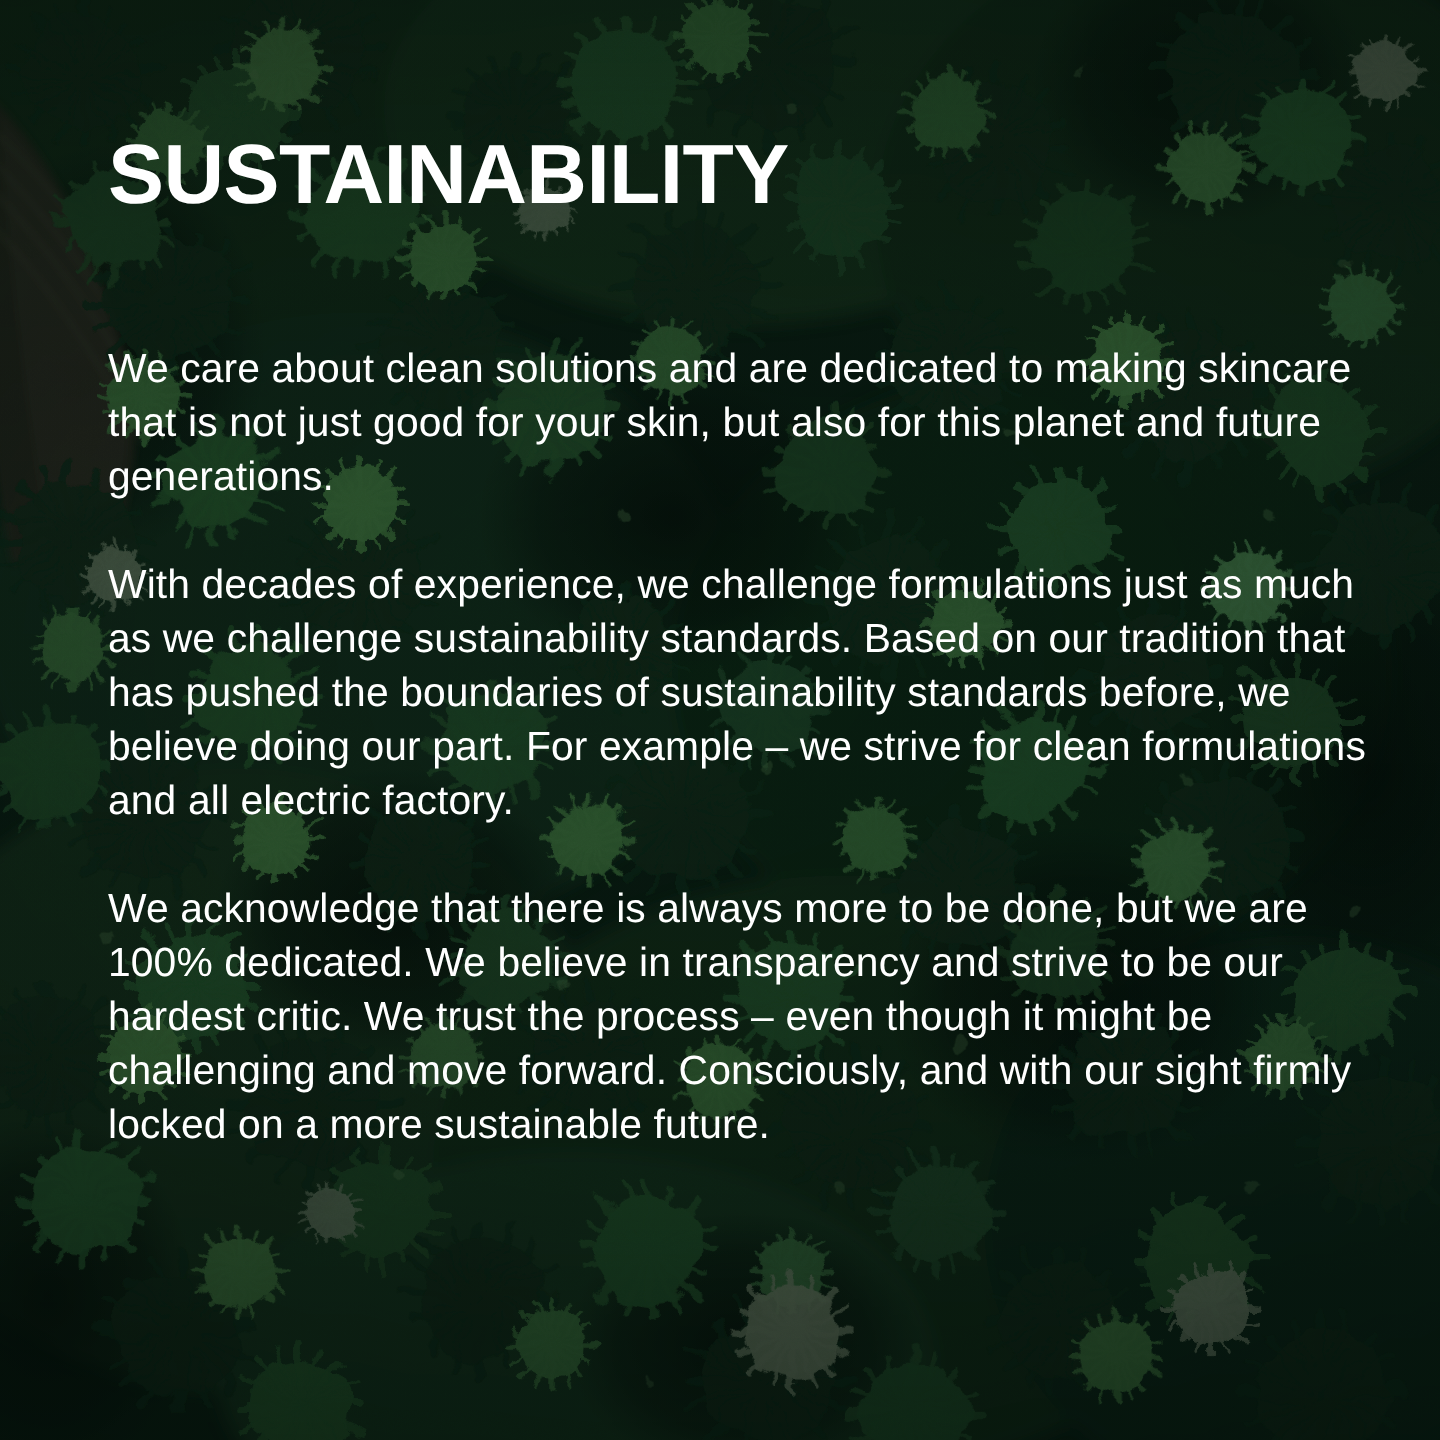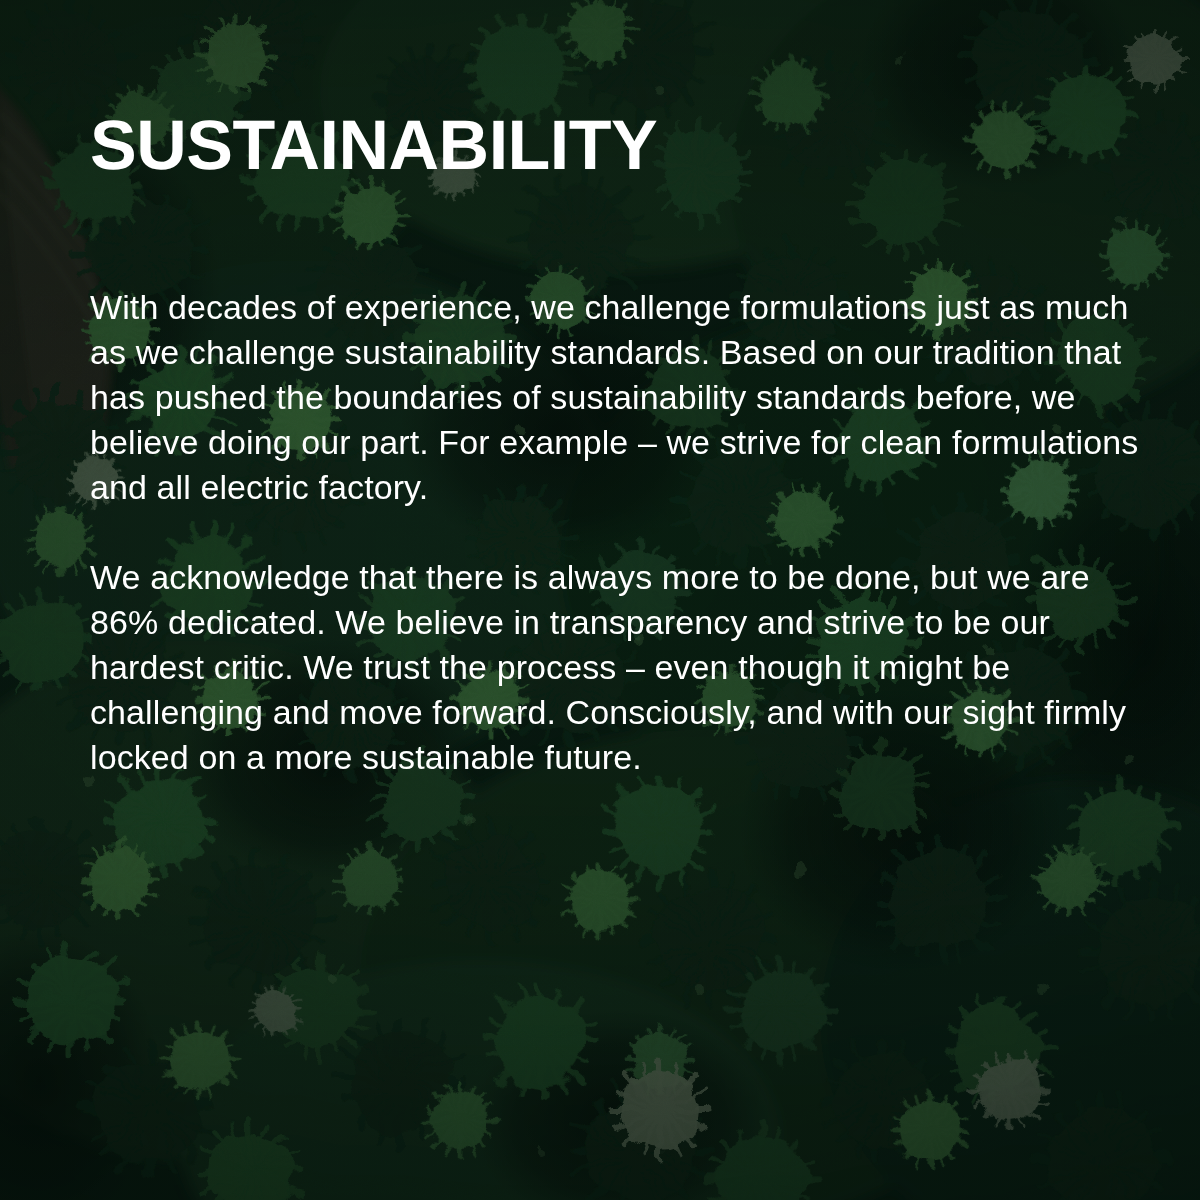--- a/index.html
+++ b/index.html
@@ -339,18 +339,19 @@
     </svg>
   </div>
 
   <div id="bg-scrim"></div>
 
   <div id="content">
 
     <h1 id="page-title">SUSTAINABILITY</h1>
 
     <div id="body-copy">
+      <p class="paragraph">We care about clean solutions and are dedicated to making skincare that is not just good for your skin, but also for this planet and future generations.</p>
       <p class="paragraph">With decades of experience, we challenge formulations just as much as we challenge sustainability standards. Based on our tradition that has pushed the boundaries of sustainability standards before, we believe doing our part. For example – we strive for clean formulations and all electric factory.</p>
-      <p class="paragraph">We acknowledge that there is always more to be done, but we are 86% dedicated. We believe in transparency and strive to be our hardest critic. We trust the process – even though it might be challenging and move forward. Consciously, and with our sight firmly locked on a more sustainable future.</p>
+      <p class="paragraph">We acknowledge that there is always more to be done, but we are 100% dedicated. We believe in transparency and strive to be our hardest critic. We trust the process – even though it might be challenging and move forward. Consciously, and with our sight firmly locked on a more sustainable future.</p>
     </div>
 
   </div>
 </div>
 
 </body></html>

